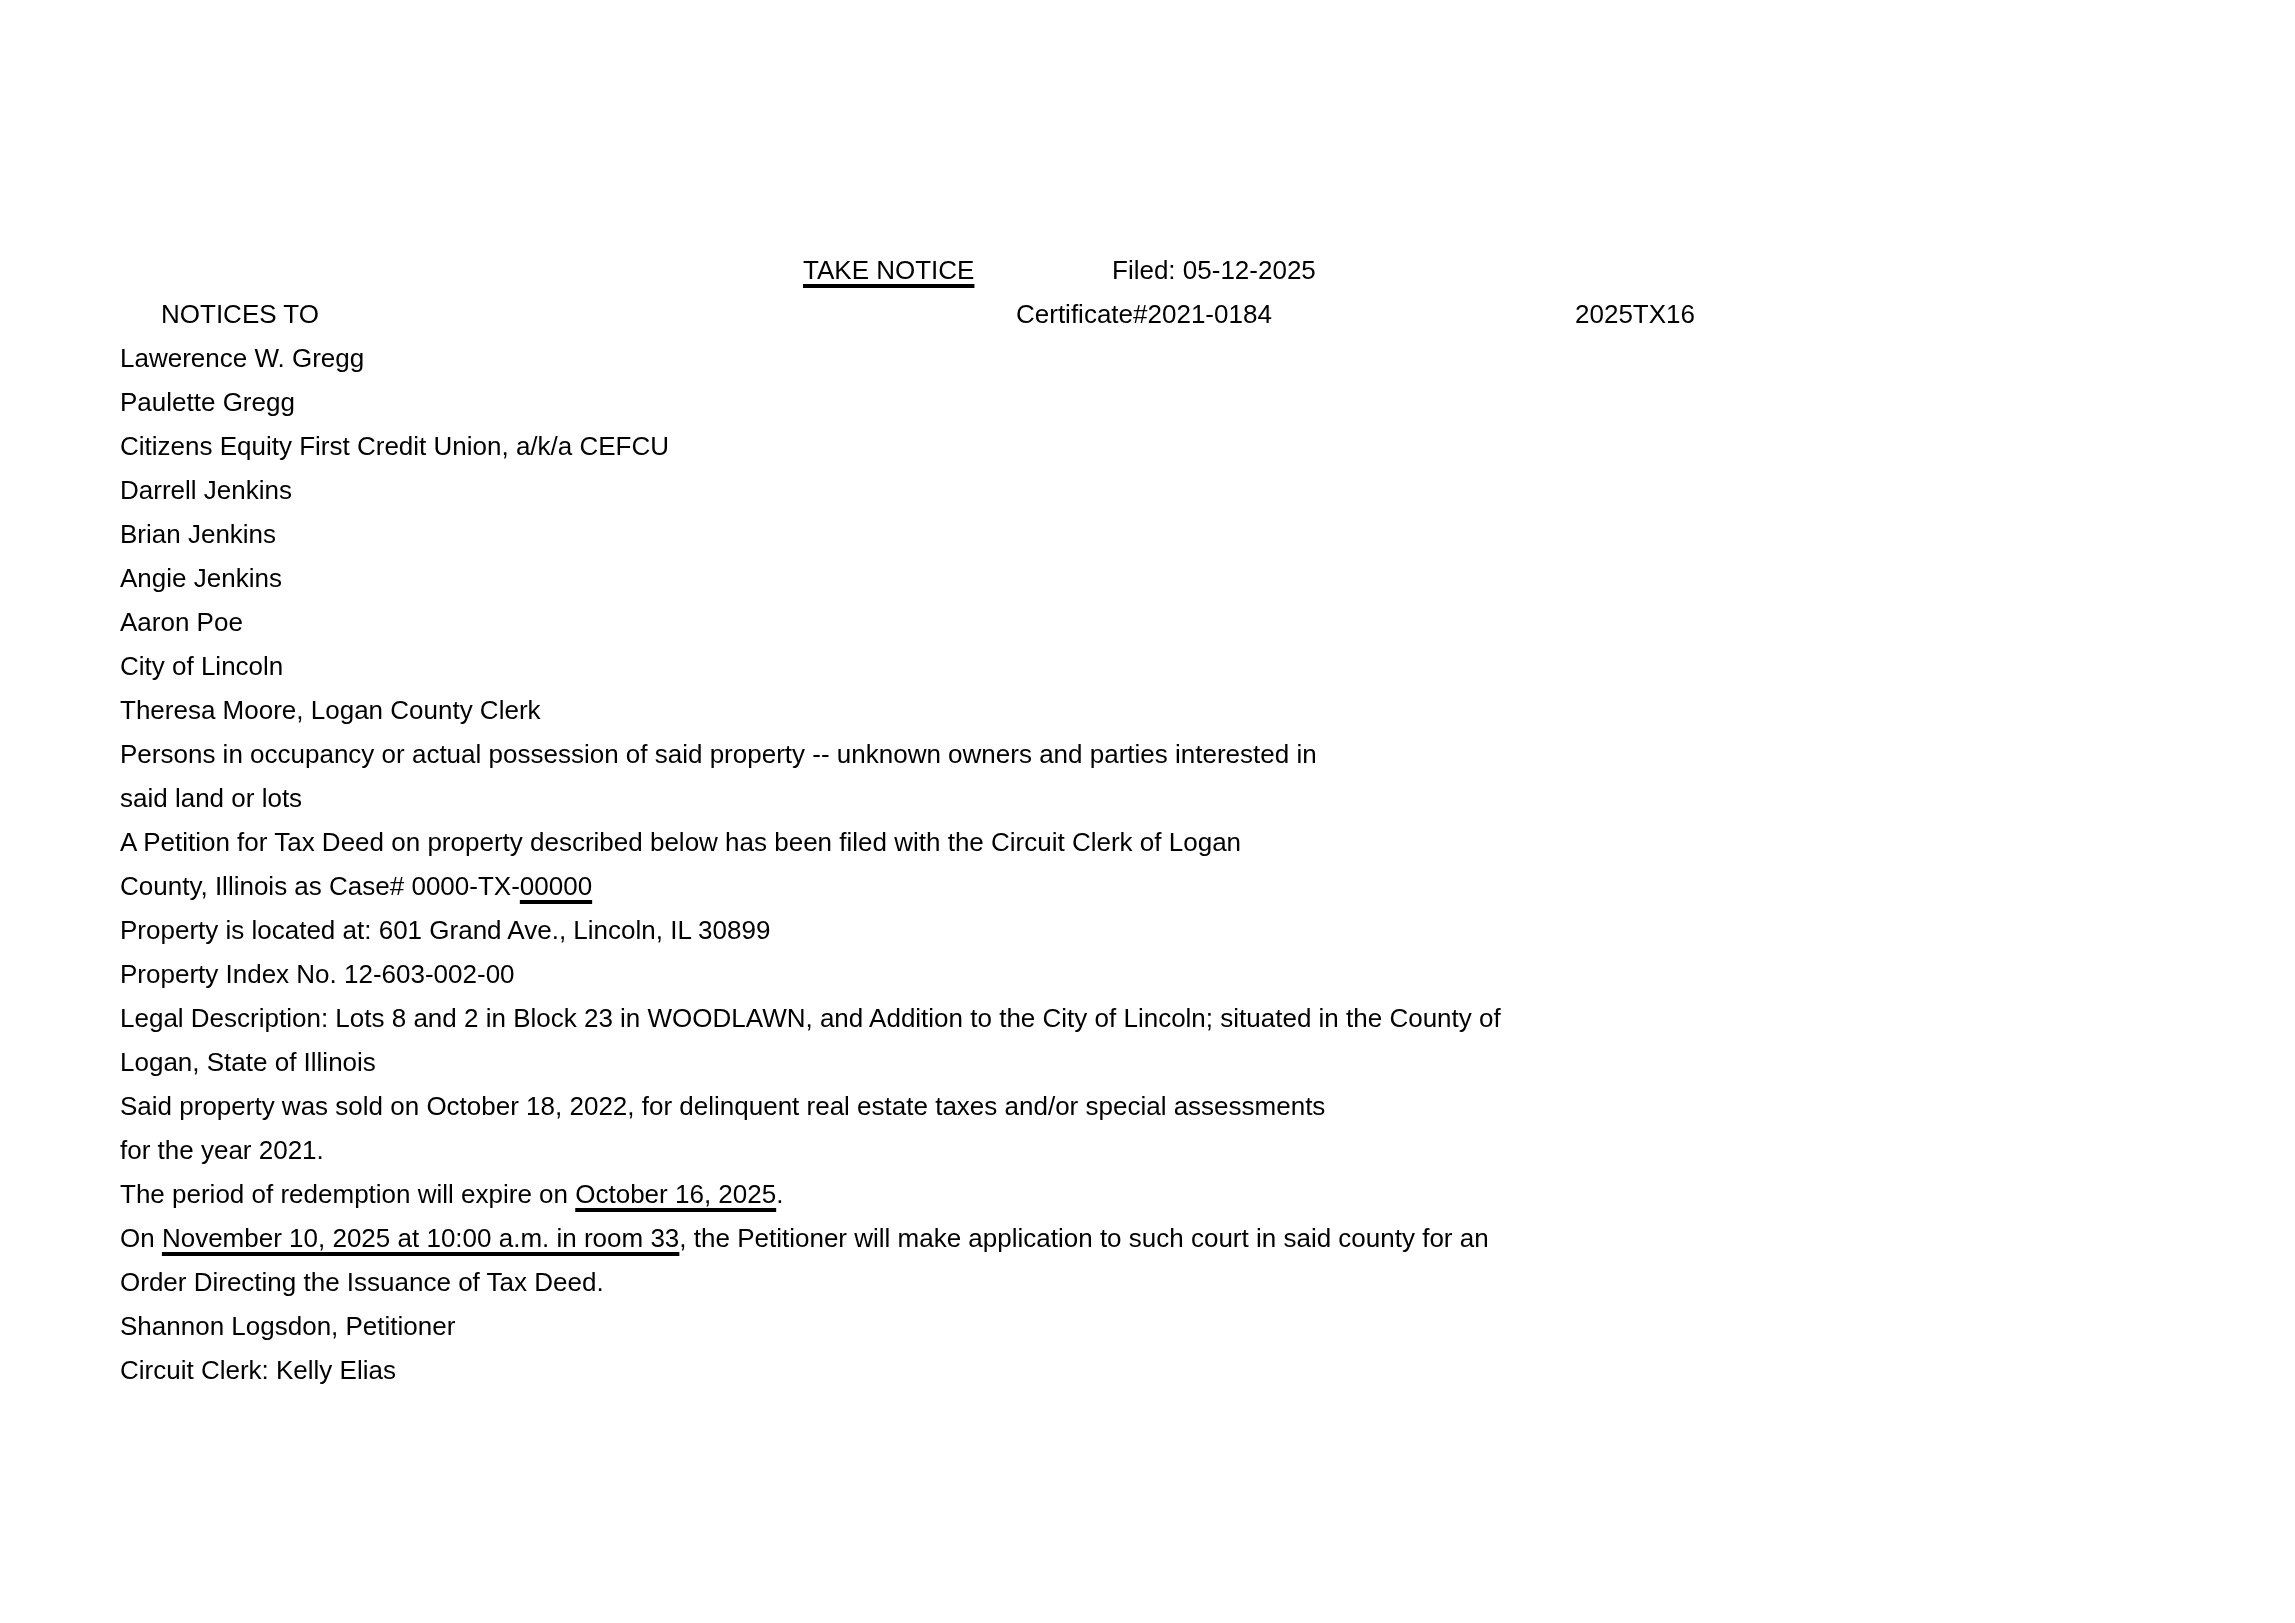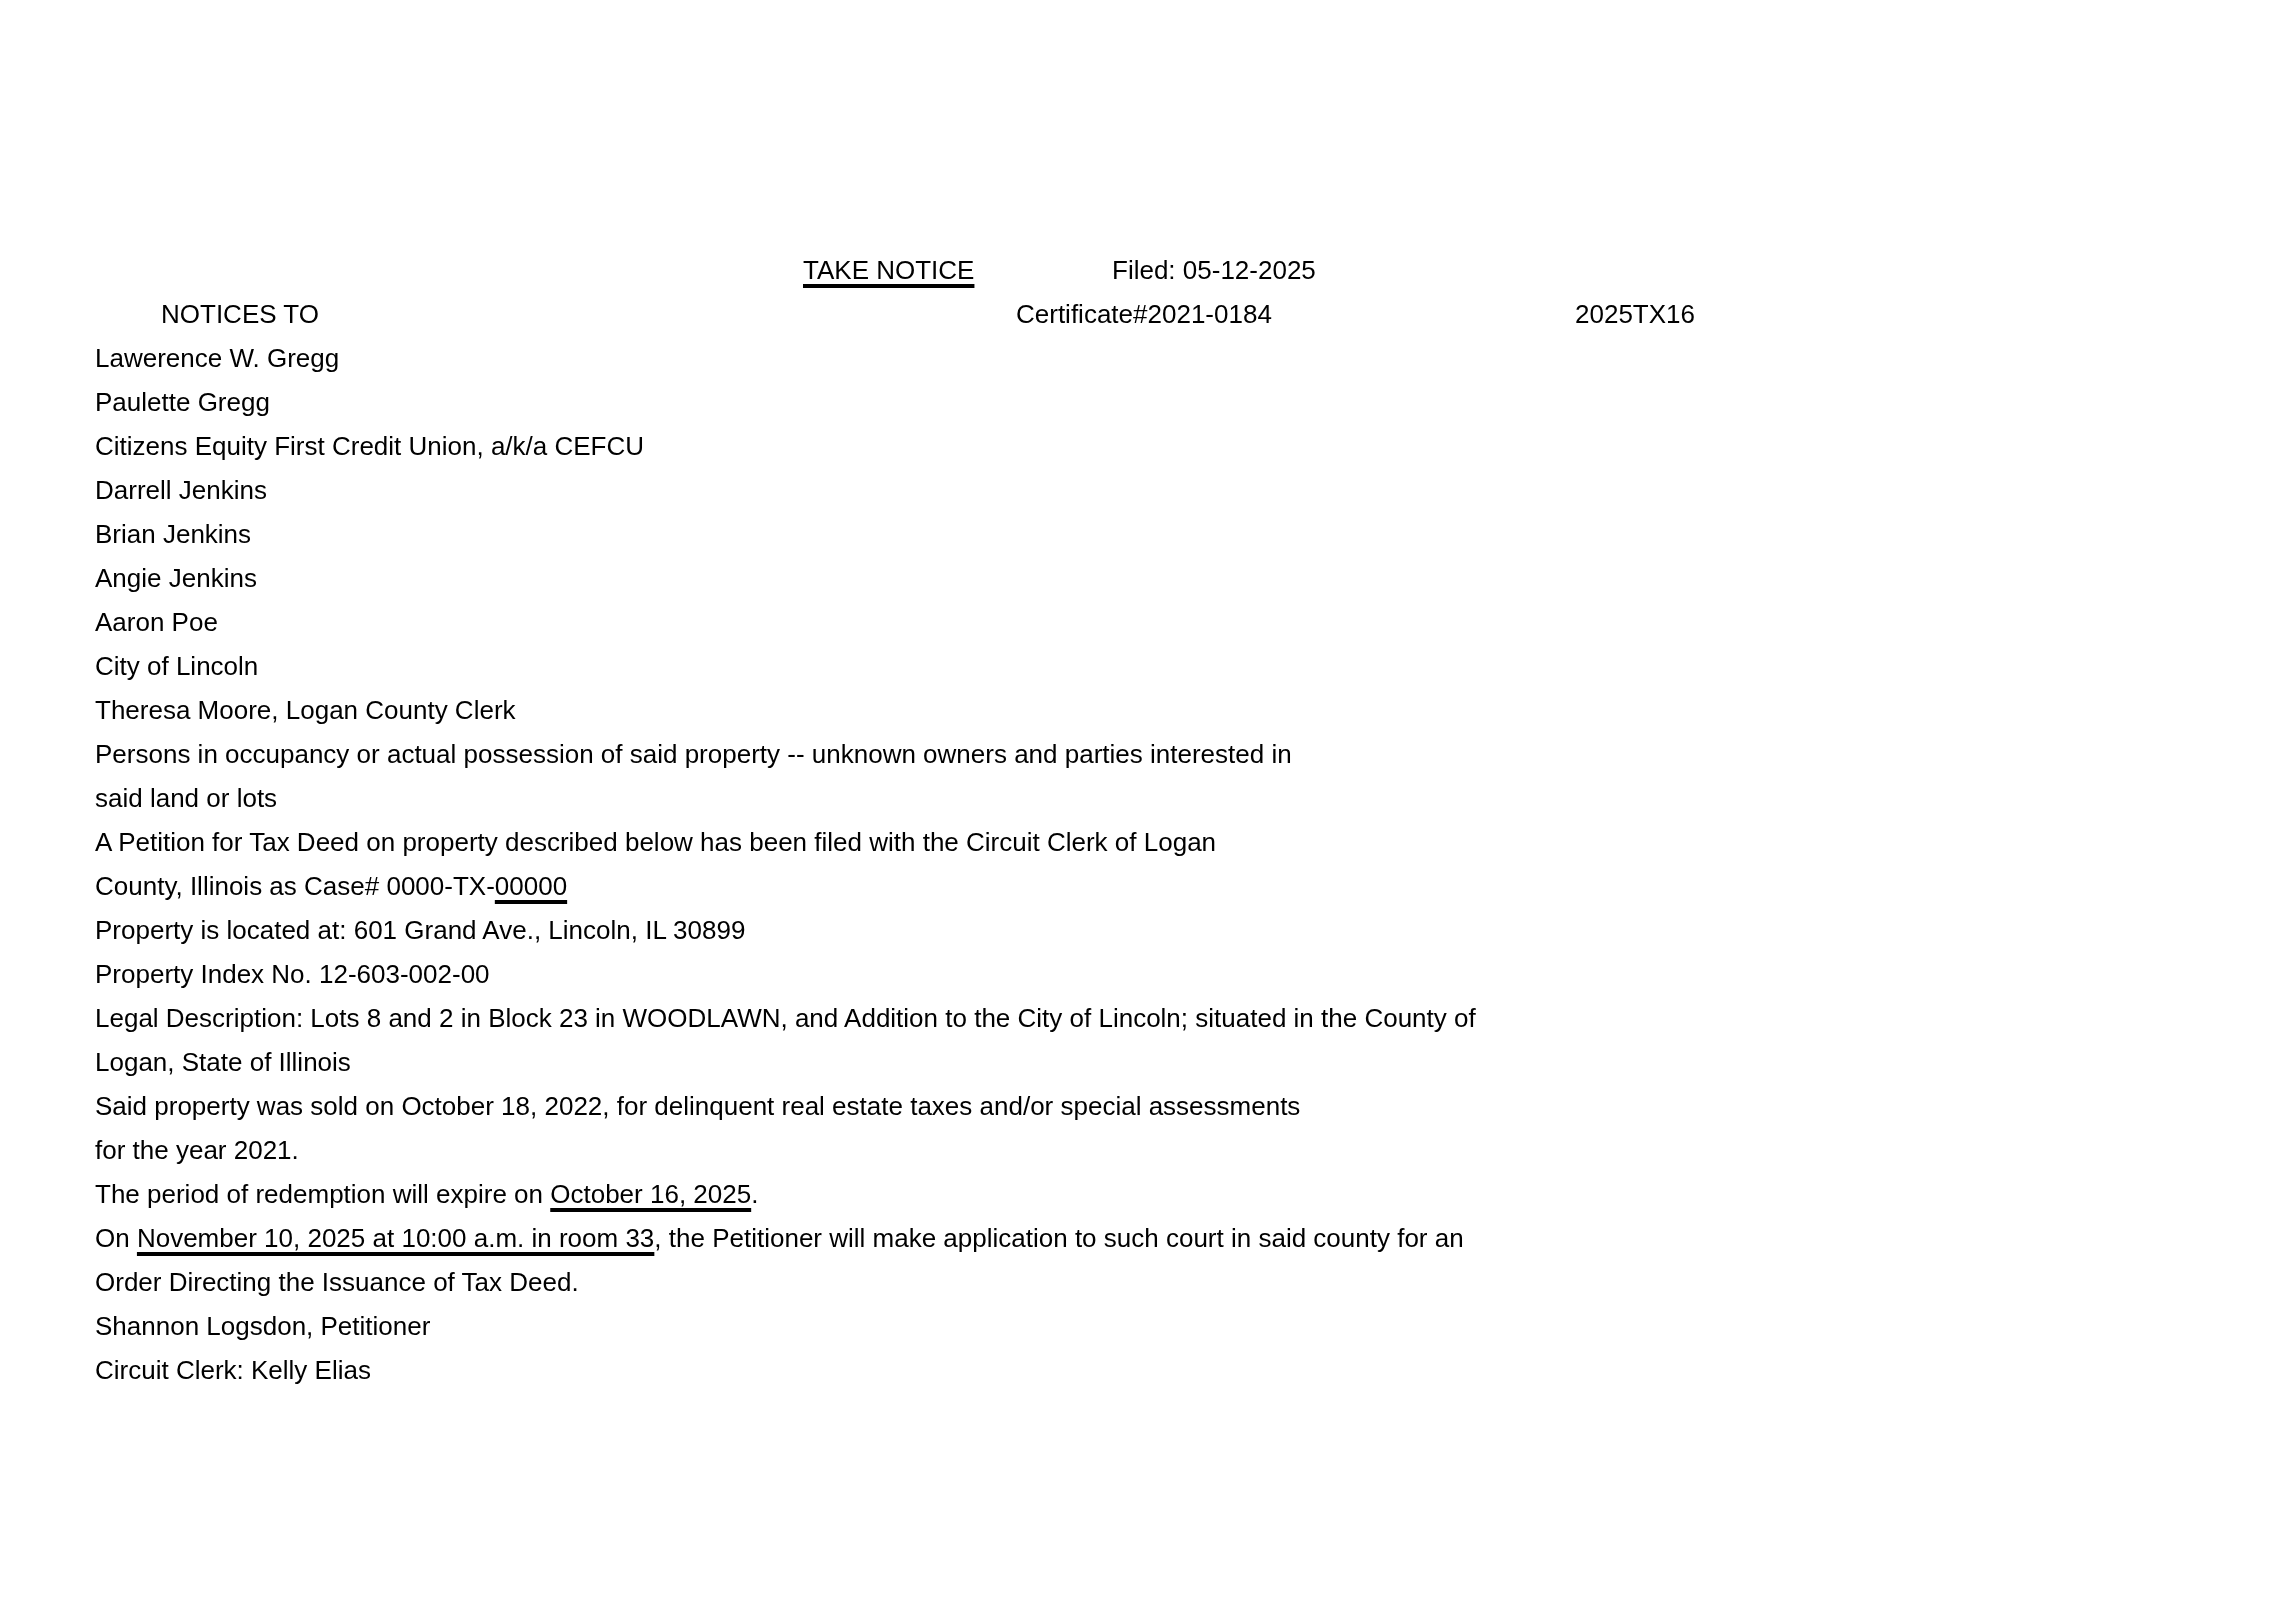--- a/index.html
+++ b/index.html
@@ -20,21 +20,21 @@
     overflow: hidden;
   }
   .doc {
     position: absolute;
     top: 248px;
     left: 0;
     width: 2295px;
   }
   .line {
     height: 44px;
-    padding-left: 95px;
+    padding-left: 120px;
     white-space: pre;
   }
   .line.positioned {
     padding-left: 0;
     position: relative;
   }
   .positioned .seg {
     position: absolute;
     top: 0;
   }

